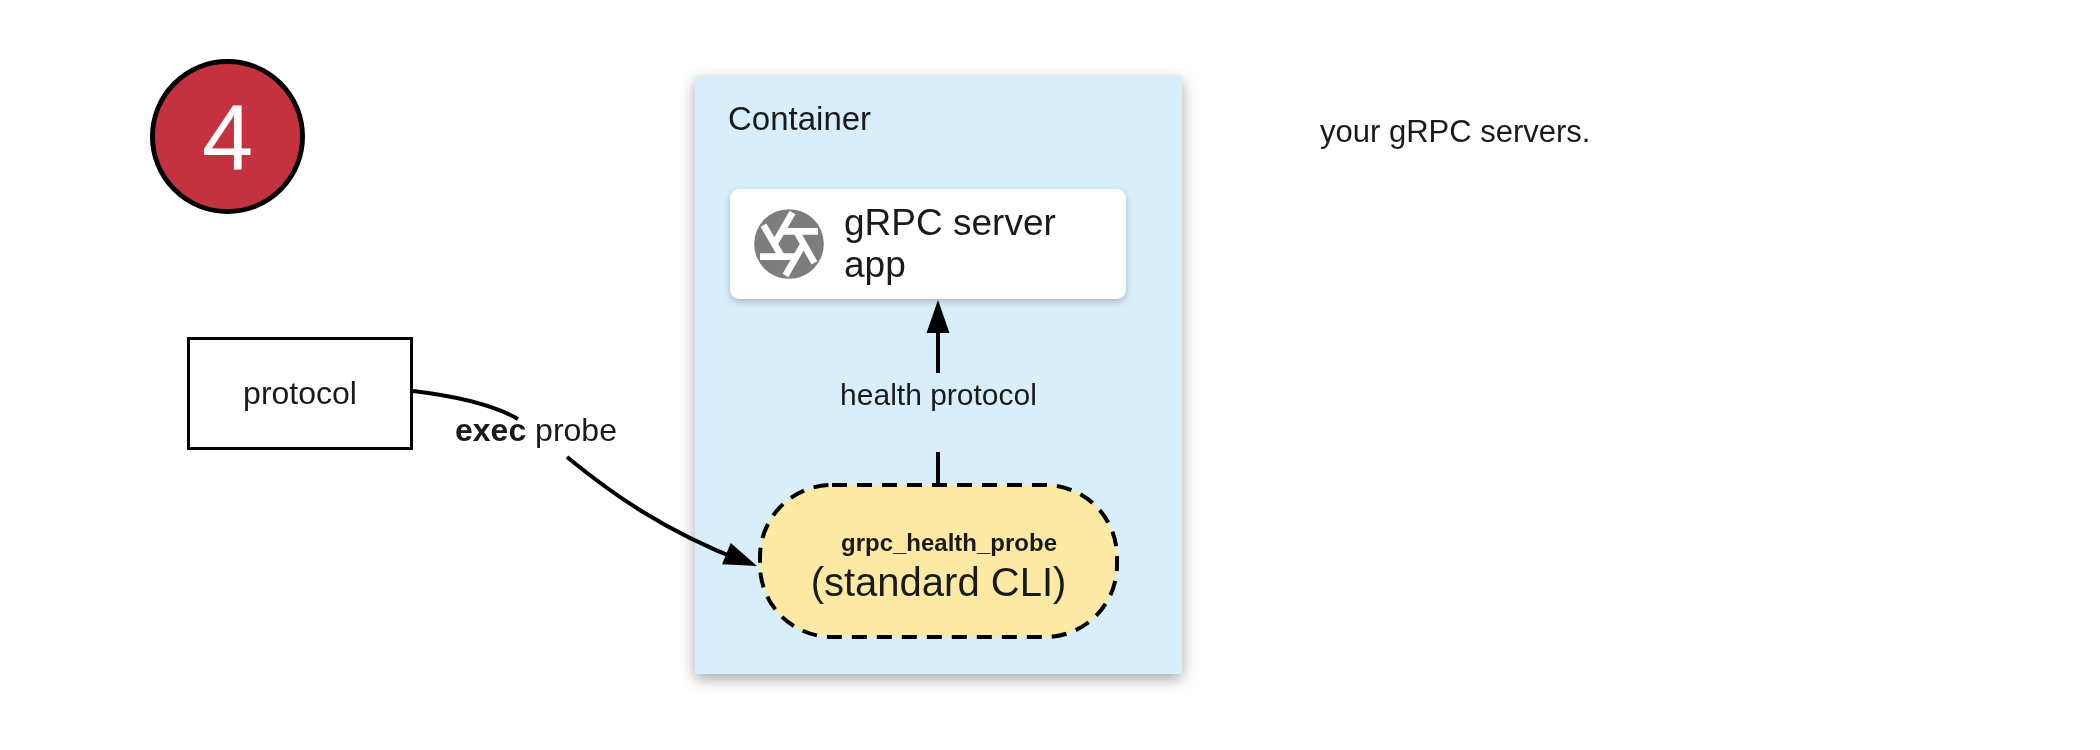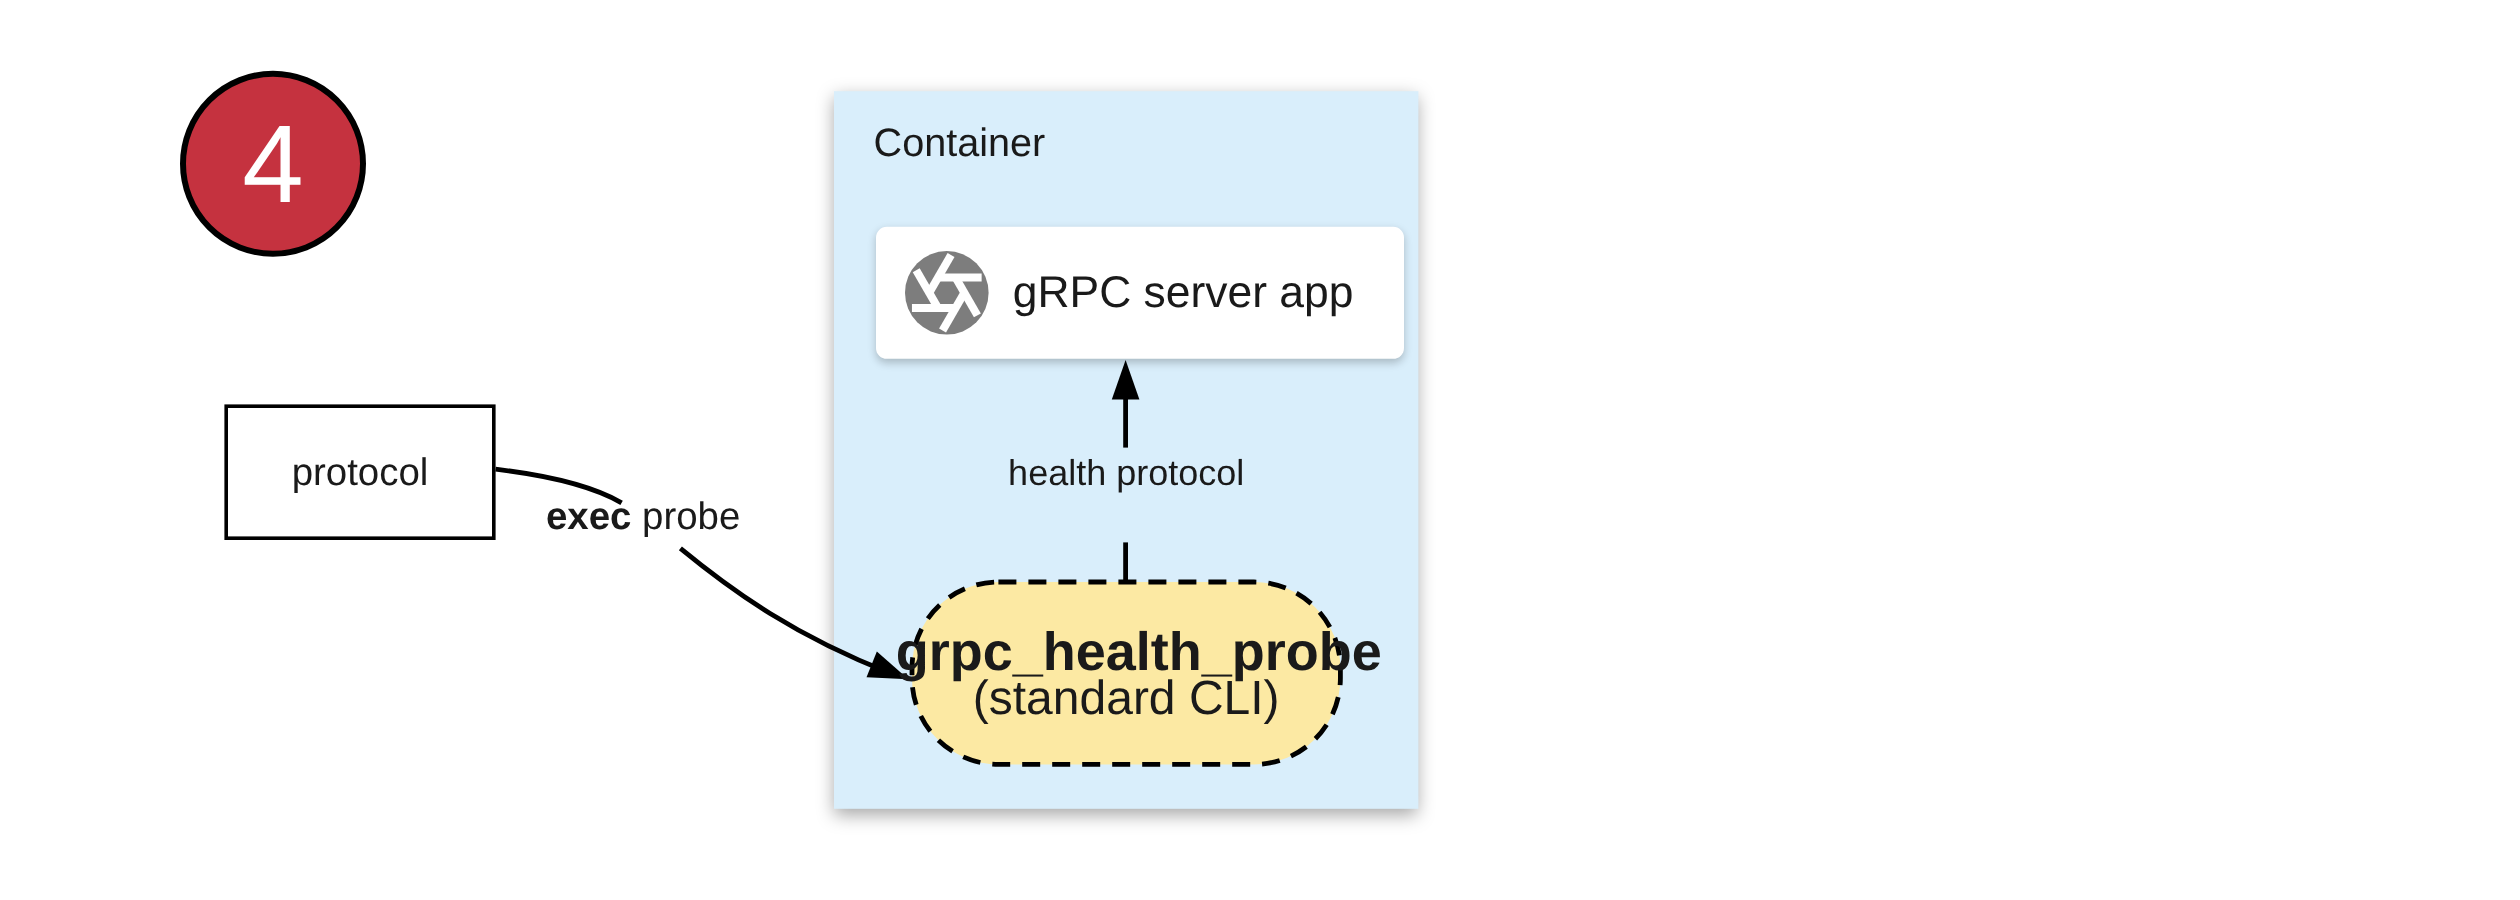--- a/index.html
+++ b/index.html
@@ -34,40 +34,40 @@
   
   .container-box {
     left:695px; top:76px; width:487px; height:598px;
     background:#d9eefb; border-radius:0;
     box-shadow:0 5px 14px rgba(0,0,0,.35);
     z-index:1;
   }
   .container-title { position:absolute; left:33px; top:24px; font-size:33px; }
 
   .server-box {
-    position:absolute; left:35px; top:113px; width:440px; height:110px;
+    position:absolute; left:35px; top:113px; width:396px; height:110px;
     background:#ffffff; border-radius:9px;
     box-shadow:0 3px 7px rgba(0,0,0,.22);
     display:flex; align-items:center; gap:17px; padding-left:21px;
     font-size:37px;
   }
   .aperture { width:76px; height:76px; display:block; flex:0 0 auto; }
 
   .protocol-label {
     position:absolute; left:0; top:300px; width:100%;
     text-align:center; font-size:30px; line-height:38px;
   }
 
   
   .probe-text {
     left:760px; top:485px; width:357px; height:152px; z-index:3;
     display:flex; flex-direction:column; align-items:center; justify-content:center;
     text-align:center;
   }
-  .probe-title { font-weight:bold; font-size:45px; line-height:42px;margin-left:21px; }
+  .probe-title { font-weight:bold; font-size:24px; line-height:42px;margin-left:21px; }
   .probe-sub   { font-size:40px; line-height:36px; }
 
   
   .annotation { left:1320px; top:112px; font-size:31px; line-height:40px; z-index:1; }
 
   
   svg.arrows { position:absolute; left:0; top:0; z-index:2; pointer-events:none; }
 </style>
 </head>
 <body>
@@ -117,13 +117,14 @@
   <path d="M938 452 L938 484" fill="none" stroke="#000" stroke-width="4"></path>
   <polygon points="0,0 -11.5,33 11.5,33" transform="translate(938,300)" fill="#000"></polygon>
 </svg>
 
 <div class="abs probe-text">
   <div class="probe-title">grpc_health_probe</div>
   <div class="probe-sub">(standard CLI)</div>
 </div>
 
 <div class="abs annotation">
+  <div>your gRPC servers.</div>
 </div>
 
 </body></html>

